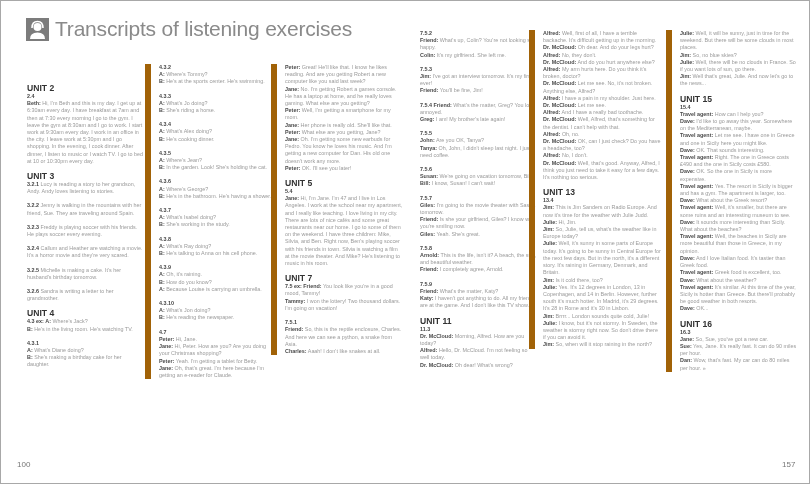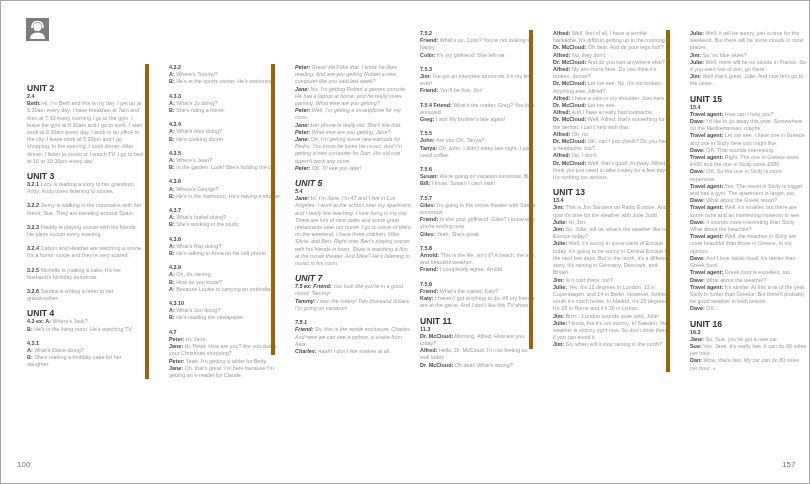--- a/index.html
+++ b/index.html
@@ -11,36 +11,37 @@
   .header .icon svg { position:absolute; left:0; top:0; }
   .header .title { font-size:21px; color:#8a8a8a; font-weight:normal; letter-spacing:-0.2px; }
   .col { position:absolute; font-size:5.4px; line-height:7.2px; color:#9a9a9a; }
   .col p { margin:0; }
   .col .unit { font-size:8.6px; line-height:10px; font-weight:bold; color:#333; margin-top:6px; }
   .col .unit.first { margin-top:0; }
   .col .num { font-weight:bold; color:#444; }
   .col .blk { margin-top:7px; }
   .col .blk.tight { margin-top:0; }
   .col .sp { font-weight:bold; color:#4a4a4a; }
-  .col.bordered { border-left:4px solid #a16207; padding-left:20px; }
+  .col.bordered { border-left:6px solid #a16207; padding-left:8px; }
   .pgnum { position:absolute; font-size:8px; color:#777; }
 </style>
 </head>
 <body>
 
 <div class="frame"></div>
 
 <div class="header">
   <div class="icon">
     <svg width="23" height="23" viewBox="0 0 23 23">
       <circle cx="11.5" cy="9" r="4" fill="#fff"></circle>
       <path d="M6 10 Q6 3.5 11.5 3.5 Q17 3.5 17 10" stroke="#fff" stroke-width="1.6" fill="none"></path>
       <path d="M4 21 Q4 14.5 11.5 14.5 Q19 14.5 19 21 Z" fill="#fff"></path>
     </svg>
   </div>
+  <div class="title">Transcripts of listening exercises</div>
 </div>
 
 <div class="col" id="c0" style="left:27px; top:64px; width:118px;margin-top:19px;">
     <p class="unit first">UNIT 2</p>
     <div class="blk tight">
       <p class="num">2.4</p>
       <p><span class="sp">Beth:</span> <span>Hi, I'm Beth and this is my day. I get up at 6:30am every day. I have breakfast at 7am and then at 7:30 every morning I go to the gym. I leave the gym at 8:30am and I go to work. I start work at 9:30am every day. I work in an office in the city. I leave work at 5:30pm and I go shopping. In the evening, I cook dinner. After dinner, I listen to music or I watch TV. I go to bed at 10 or 10:30pm every day.</span></p>
     </div>
     <p class="unit">UNIT 3</p>
     <div class="blk tight">
@@ -120,21 +121,21 @@
       <p><span class="sp">B:</span> <span>He's reading the newspaper.</span></p>
     </div>
     <div class="blk">
       <p class="num">4.7</p>
       <p><span class="sp">Peter:</span> <span>Hi, Jane.</span></p>
       <p><span class="sp">Jane:</span> <span>Hi, Peter. How are you? Are you doing your Christmas shopping?</span></p>
       <p><span class="sp">Peter:</span> <span>Yeah. I'm getting a tablet for Betty.</span></p>
       <p><span class="sp">Jane:</span> <span>Oh, that's great. I'm here because I'm getting an e-reader for Claude.</span></p>
     </div>
   </div>
-<div class="col bordered" id="c2" style="left:271px; top:64px; width:118px;font-style:italic;">
+<div class="col bordered" id="c2" style="left:271px; top:64px; width:118px;">
     <div class="blk tight">
       <p><span class="sp">Peter:</span> <span>Great! He'll like that. I know he likes reading. And are you getting Robert a new computer like you said last week?</span></p>
       <p><span class="sp">Jane:</span> <span>No. I'm getting Robert a games console. He has a laptop at home, and he really loves gaming. What else are you getting?</span></p>
       <p><span class="sp">Peter:</span> <span>Well, I'm getting a smartphone for my mom.</span></p>
       <p><span class="sp">Jane:</span> <span>Her phone is really old. She'll like that.</span></p>
       <p><span class="sp">Peter:</span> <span>What else are you getting, Jane?</span></p>
       <p><span class="sp">Jane:</span> <span>Oh. I'm getting some new earbuds for Pedro. You know he loves his music. And I'm getting a new computer for Dan. His old one doesn't work any more.</span></p>
       <p><span class="sp">Peter:</span> <span>OK. I'll see you later!</span></p>
     </div>
     <p class="unit">UNIT 5</p>

